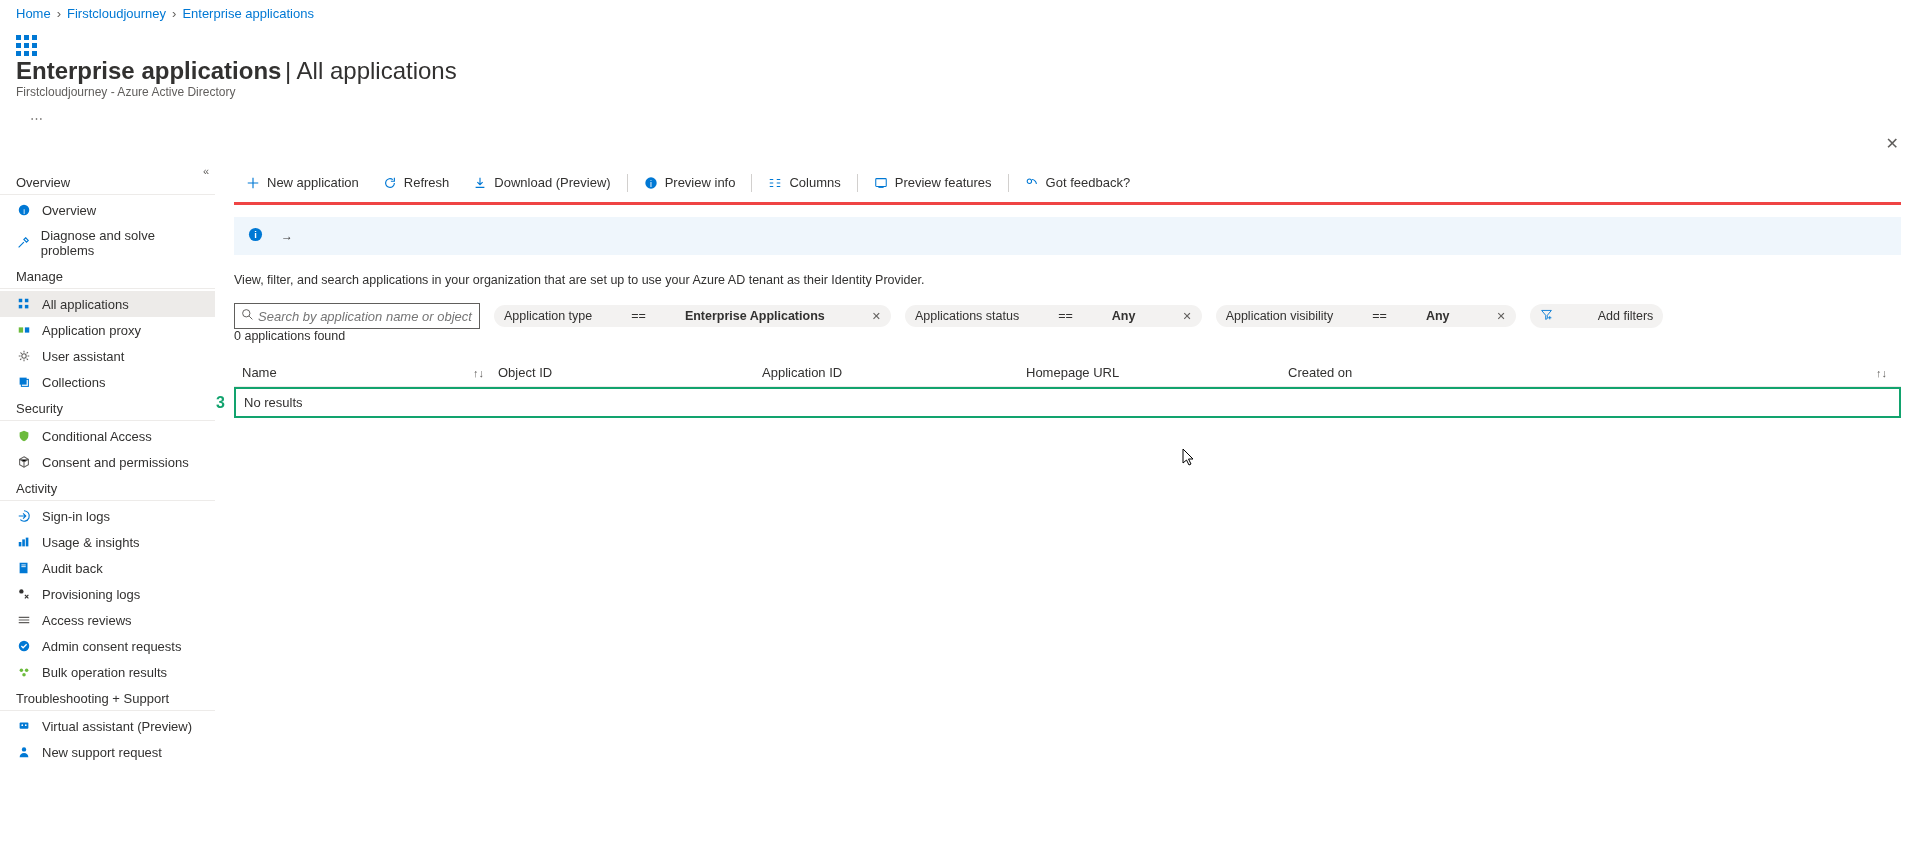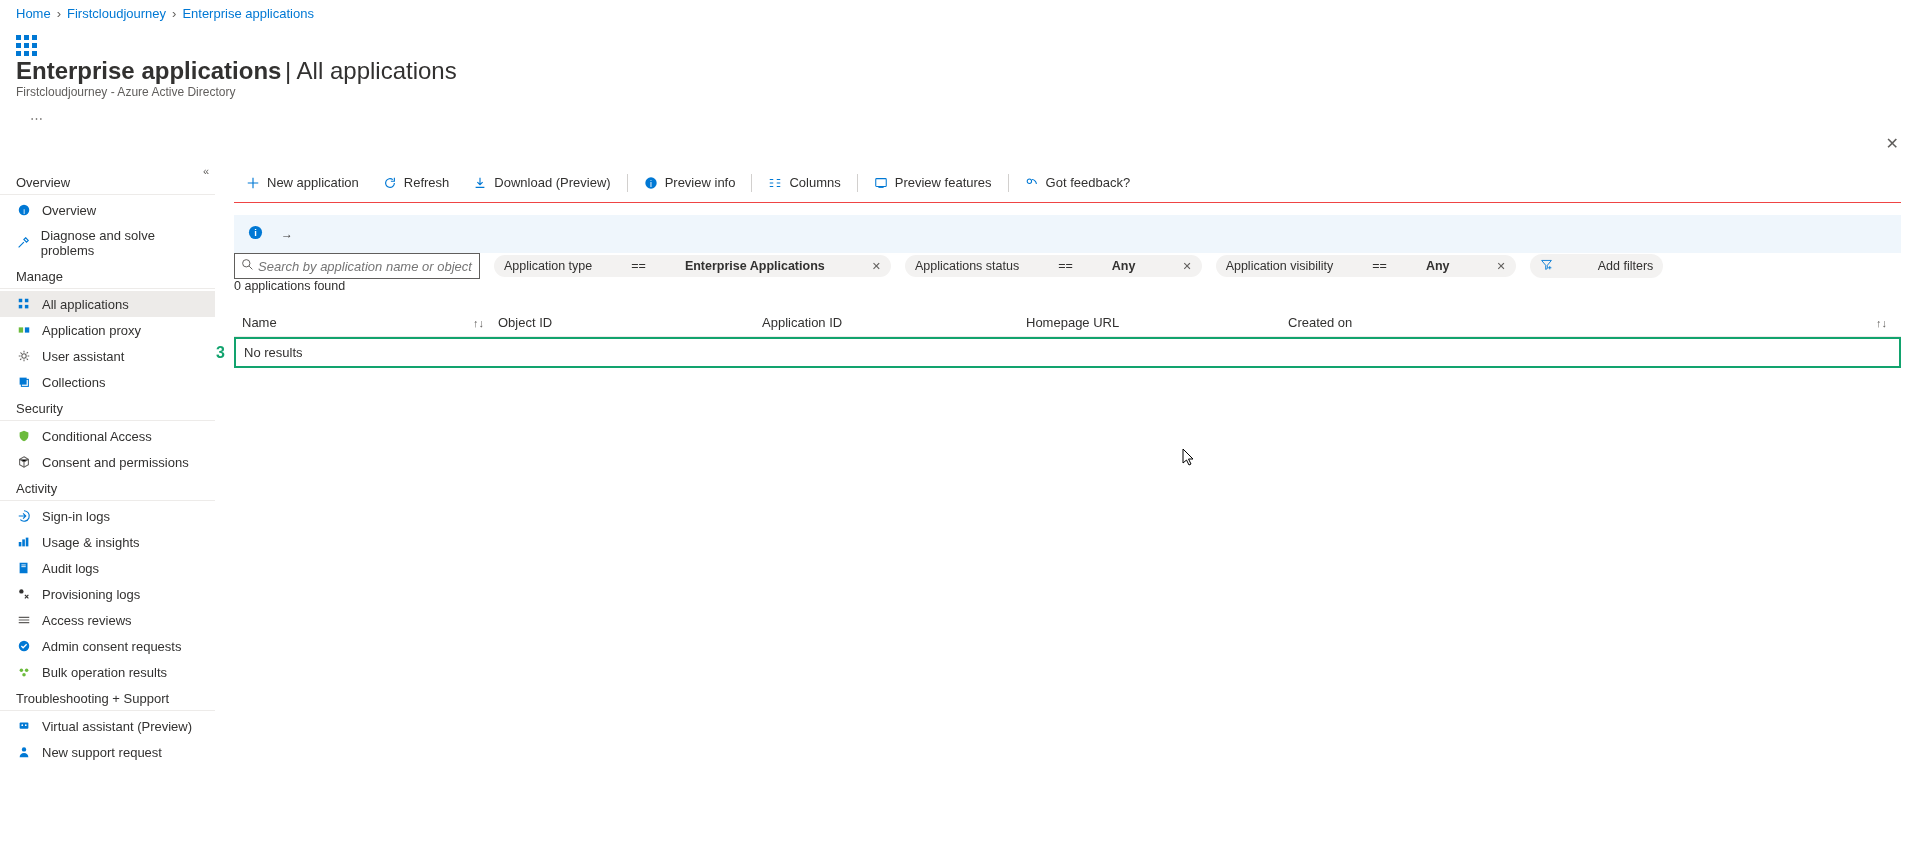--- a/index.html
+++ b/index.html
@@ -115,21 +115,21 @@
     .main {
       flex: 1;
       padding: 0 18px 0 18px;
       position: relative;
     }
 
     
     .toolbar {
       display: flex;
       align-items: center;
-      border-bottom: 1px solid #ef4444;
+      border-bottom: 3px solid #ef4444;
       padding: 8px 0;
       gap: 0;
     }
     .tbtn {
       display: flex;
       align-items: center;
       padding: 4px 12px;
       cursor: pointer;
       font-size: 13px;
       color: #323130;
@@ -368,21 +368,21 @@
           <span>Usage &amp; insights</span>
         </div>
         <div class="side-item">
           <span class="mi">
             <svg width="14" height="14" viewBox="0 0 16 16">
               <rect x="3" y="2" width="9" height="12" fill="#0078d4"></rect>
               <rect x="5" y="4" width="5" height="1" fill="#fff"></rect>
               <rect x="5" y="6" width="5" height="1" fill="#fff"></rect>
             </svg>
           </span>
-          <span>Audit logs</span>
+          <span>Audit back</span>
         </div>
         <div class="side-item">
           <span class="mi">
             <svg width="14" height="14" viewBox="0 0 16 16">
               <circle cx="5" cy="5" r="2.5" fill="#323130"></circle>
               <path d="M9 9l4 4M13 9l-4 4" stroke="#323130" stroke-width="1.3"></path>
             </svg>
           </span>
           <span>Provisioning logs</span>
         </div>
@@ -506,20 +506,21 @@
     </div>
 
     <div class="info-banner">
       <span class="ii"><svg width="15" height="15" viewBox="0 0 16 16">
             <circle cx="8" cy="8" r="7" fill="#0078d4"></circle>
             <text x="8" y="12" text-anchor="middle" fill="#fff" font-size="10" font-family="Arial" font-weight="bold">i</text>
           </svg></span>
       <span class="arrow">→</span>
     </div>
 
+    <div class="desc-text">View, filter, and search applications in your organization that are set up to use your Azure AD tenant as their Identity Provider.</div>
 
     <div class="filter-row">
       <div class="search-box">
         <span style="margin-right:4px;"><svg width="13" height="13" viewBox="0 0 16 16">
               <circle cx="6.5" cy="6.5" r="4.5" stroke="#605e5c" stroke-width="1.2" fill="none"></circle>
               <path d="M10 10l4 4" stroke="#605e5c" stroke-width="1.2"></path>
             </svg></span>
         <input type="text" placeholder="Search by application name or object ID" style="">
       </div>
       <div class="pill">

